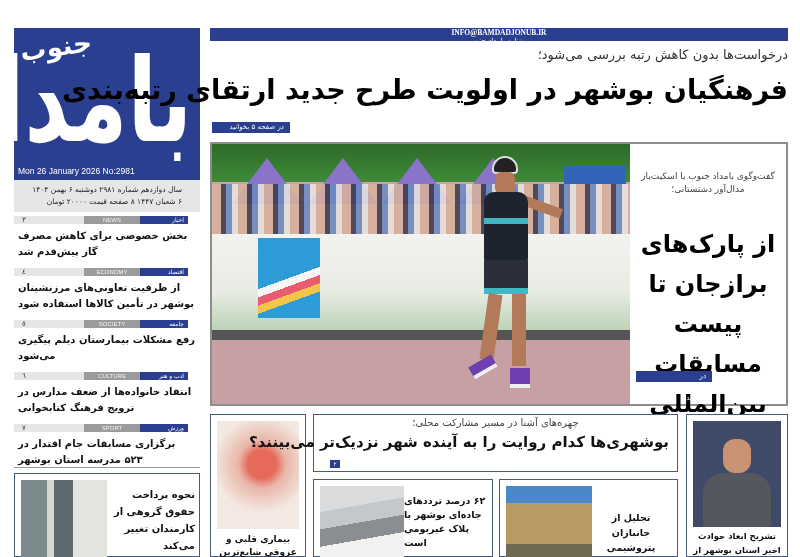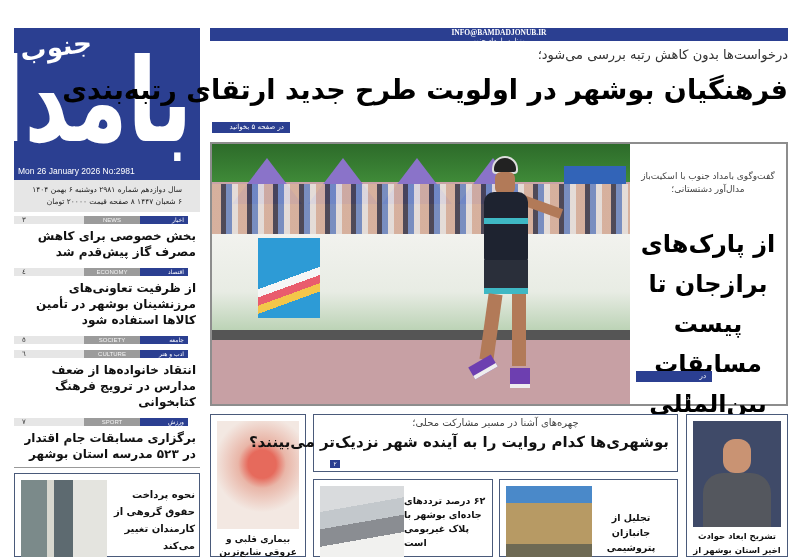--- a/index.html
+++ b/index.html
@@ -54,21 +54,21 @@
     .feature-title { font-size: 24px; font-weight: bold; line-height: 40px; margin-top: 28px; color: #000; }
     .see7 { position: absolute; left: 6px; bottom: 22px; width: 76px; padding-left: 44px; }
 
     
     .newscol { left: 14px; top: 216px; width: 186px; }
     .news-item { margin-bottom: 6px; }
     .news-labels { display: flex; height: 8px; font-size: 6px; line-height: 8px; }
     .lbl-page { width: 70px; background: #e6e6e6; color: #333; padding-left: 8px; font-size: 7px; }
     .lbl-en { width: 56px; background: #9b9b9b; color: #f4f4f4; text-align: center; font-family: "Liberation Sans", sans-serif; }
     .lbl-fa { width: 48px; background: #2b3f91; color: #fff; direction: rtl; text-align: right; padding-right: 4px; }
-    .news-title { direction: rtl; text-align: right; font-size: 12px; font-weight: bold; line-height: 16px; padding: 4px 4px 2px 4px; color: #111; }
+    .news-title { direction: rtl; text-align: left; font-size: 10px; font-weight: bold; line-height: 16px; padding: 4px 4px 2px 4px; color: #111; }
     .col-rule { left: 14px; top: 467px; width: 186px; height: 1px; background: #999; }
 
     
     .box { border: 1.5px solid #4a5a7a; background: #fff; }
     .box-salary { left: 14px; top: 473px; width: 186px; height: 84px; }
     .box-salary .img { position: absolute; left: 6px; top: 6px; width: 86px; height: 80px; background: linear-gradient(90deg, #7b8a8a 0 30%, #d7d7cf 30% 38%, #5d6a70 38% 60%, #e4e4df 60%); }
     .box-salary .txt { position: absolute; right: 4px; top: 12px; width: 88px; direction: rtl; text-align: right; font-size: 10px; font-weight: bold; line-height: 17px; }
 
     .box-heart { left: 210px; top: 414px; width: 96px; height: 143px; }
     .box-heart .img { position: absolute; left: 6px; top: 6px; width: 82px; height: 108px; background: radial-gradient(circle at 55% 40%, #e66a5c 0 14px, #e9b6a8 24px, #f3e8e2 48px); }
@@ -169,20 +169,21 @@
       <span class="lbl-fa">اقتصاد</span>
     </div>
     <div class="news-title">از ظرفیت تعاونی‌های مرزنشینان بوشهر در تأمین کالاها استفاده شود</div>
   </div>
   <div class="news-item">
     <div class="news-labels">
       <span class="lbl-page">٥</span>
       <span class="lbl-en">SOCIETY</span>
       <span class="lbl-fa">جامعه</span>
     </div>
+    <div class="news-title">رفع مشکلات بیمارستان دیلم پیگیری می‌شود</div>
   </div>
   <div class="news-item">
     <div class="news-labels">
       <span class="lbl-page">٦</span>
       <span class="lbl-en">CULTURE</span>
       <span class="lbl-fa">ادب و هنر</span>
     </div>
     <div class="news-title">انتقاد خانواده‌ها از ضعف مدارس در ترویج فرهنگ کتابخوانی</div>
   </div>
   <div class="news-item">

